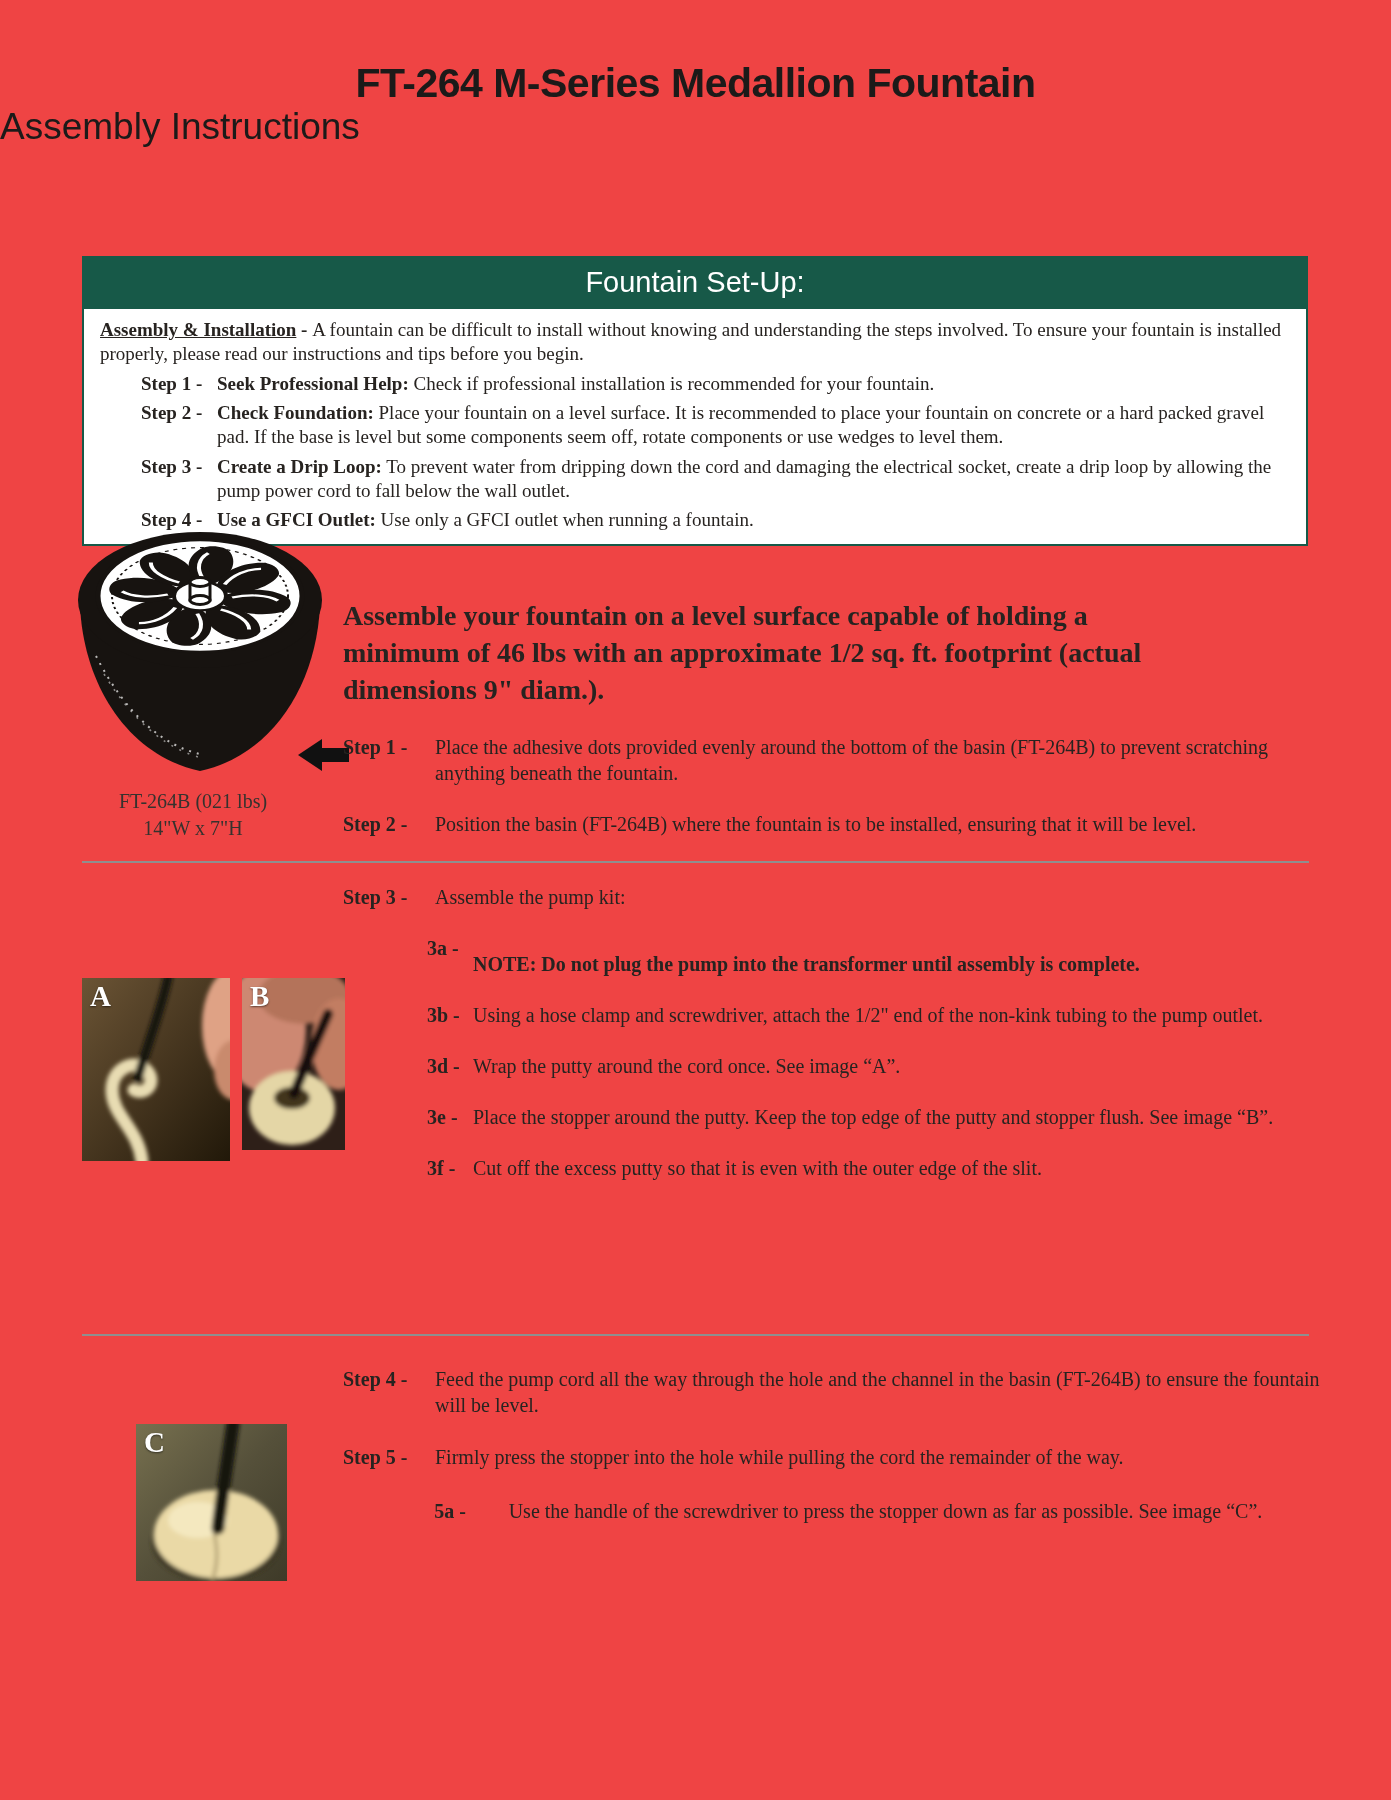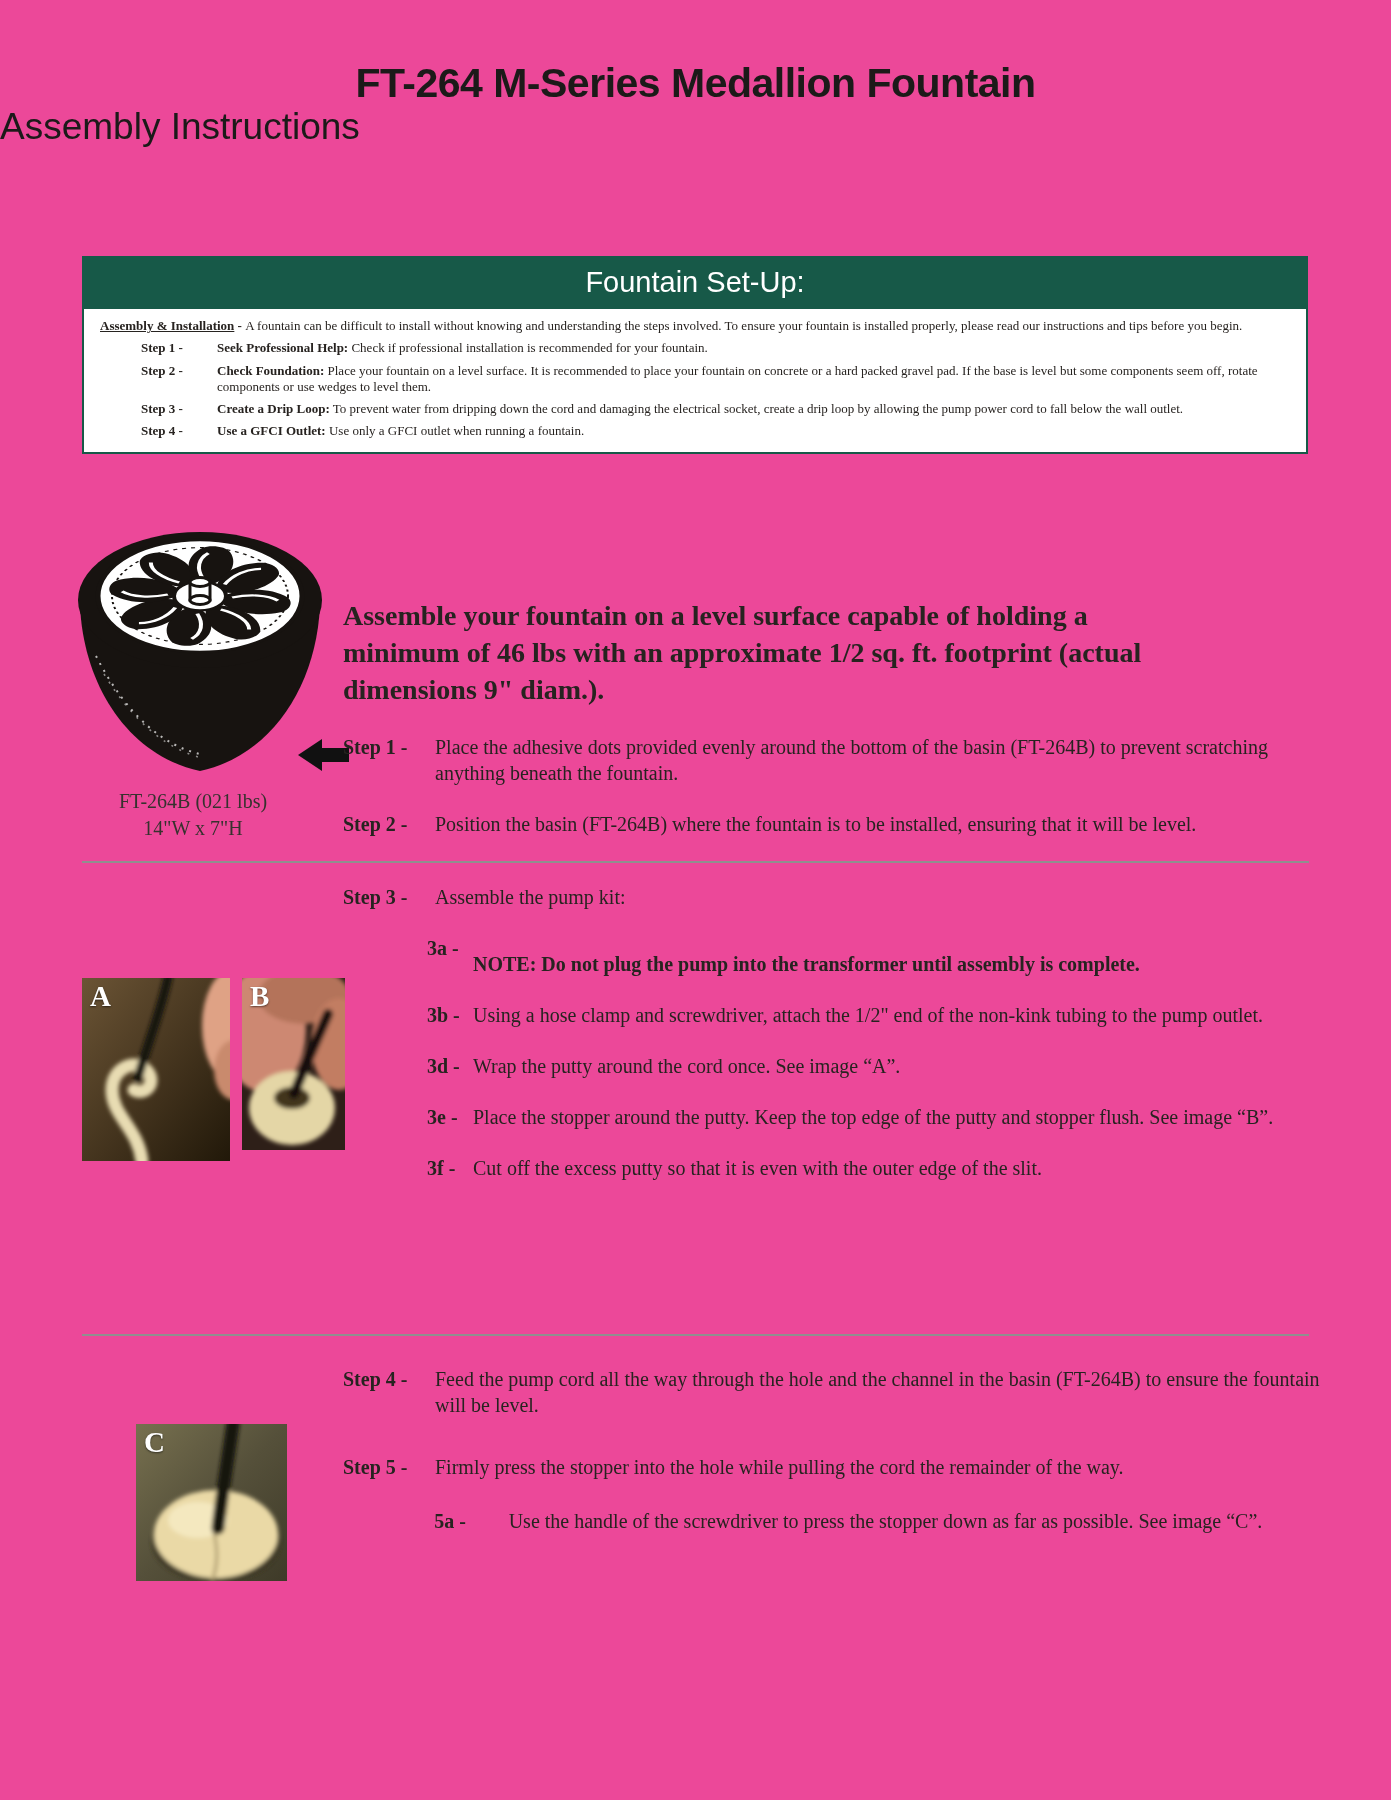--- a/index.html
+++ b/index.html
@@ -1,29 +1,29 @@
 <!DOCTYPE html>
 <html><head>
 <meta charset="utf-8">
 <style>
   html,body{margin:0;padding:0;background:#e9e9e9;}
   .page{
-    position:relative;width:1391px;height:1800px;margin:0 auto;background:#ec4899;
+    position:relative;width:1391px;height:1800px;margin:0 auto;background:#ef4444;
     font-family:"Liberation Serif",serif;color:#272320;overflow:hidden;
   }
   
   .title1{position:absolute;top:60px;left:0;width:100%;text-align:center;
     font-family:"Liberation Sans",sans-serif;font-weight:bold;font-size:41px;color:#1c1a19;letter-spacing:-0.5px;}
   .title2{position:absolute;top:106px;left:0;width:100%;text-align:left;
     font-family:"Liberation Sans",sans-serif;font-weight:normal;font-size:37px;color:#1c1a19;}
   
   .setup-box{position:absolute;left:82px;top:256px;width:1226px;border:2px solid #175948;box-sizing:border-box;background:#fff;}
   .setup-hdr{background:#175948;color:#ffffff;font-family:"Liberation Sans",sans-serif;
     font-size:29px;text-align:center;padding:8px 0 10px 0;}
-  .setup-body{padding:9px 14px 12px 16px;font-size:13px;line-height:1.25;}
+  .setup-body{padding:9px 14px 12px 16px;font-size:19px;line-height:1.25;}
   .b{font-weight:bold;}
   .u{text-decoration:underline;}
   .sstep{display:flex;margin-top:6px;}
   .sstep .slabel{flex:none;width:76px;margin-left:41px;font-weight:bold;}
   .sstep .sbody{flex:1;}
   
   .basin-fig{position:absolute;left:70px;top:528px;width:280px;height:252px;}
   .basin-caption{position:absolute;left:72px;top:788px;width:242px;text-align:center;
     font-size:20px;line-height:1.35;color:#36322e;}
   
@@ -34,21 +34,21 @@
   .row .rlbl{flex:none;width:92px;font-weight:bold;}
   .row .rtxt{flex:1;max-width:905px;}
   #sec-pump{top:884px;}
   #sec-pump .row:first-child{margin-top:0;}
   .sub{display:flex;margin-top:25px;margin-left:84px;}
   .sub .slbl2{flex:none;width:46px;font-weight:bold;}
   .sub .stxt{flex:1;max-width:825px;}
   .allbold .stxt{font-weight:bold;margin-top:16px;}
   #sec-final{top:1366px;}
   #sec-final .row:first-child{margin-top:0;}
-  #sec-final .row{margin-top:36px;}
+  #sec-final .row{margin-top:26px;}
   #sec-final .sub{margin-top:28px;text-align:center;}
   
   .divider{position:absolute;left:82px;width:1227px;border-top:2px solid #8f8f8f;height:0;}
   #div1{top:861px;}
   #div2{top:1334px;}
   
   .photo{position:absolute;overflow:hidden;}
   .photo svg{display:block;width:100%;height:100%;}
   #photoA{left:82px;top:978px;width:148px;height:183px;}
   #photoB{left:242px;top:978px;width:103px;height:172px;}

